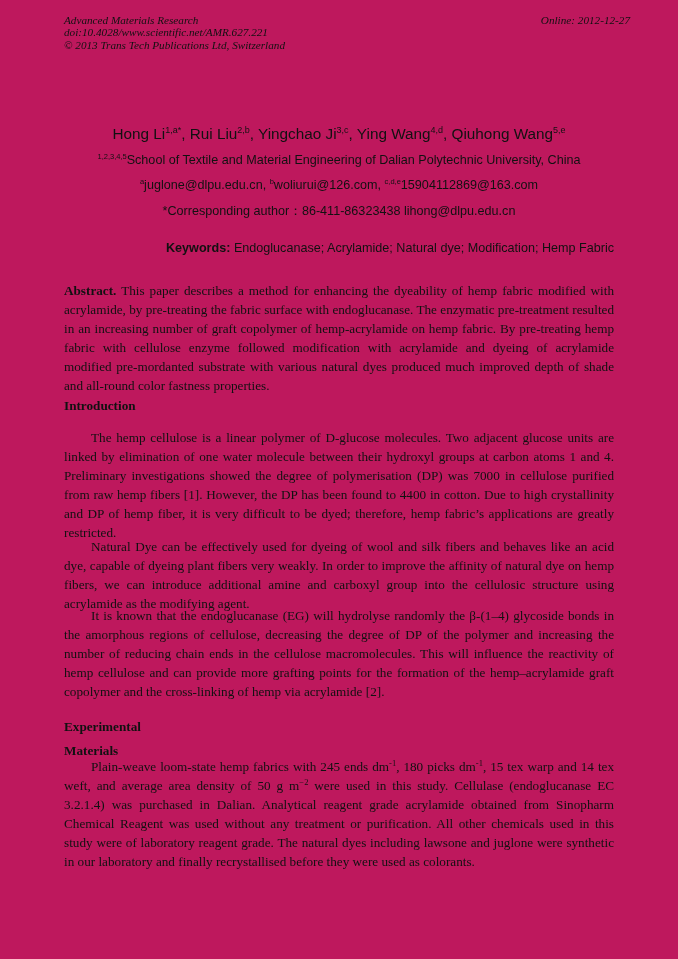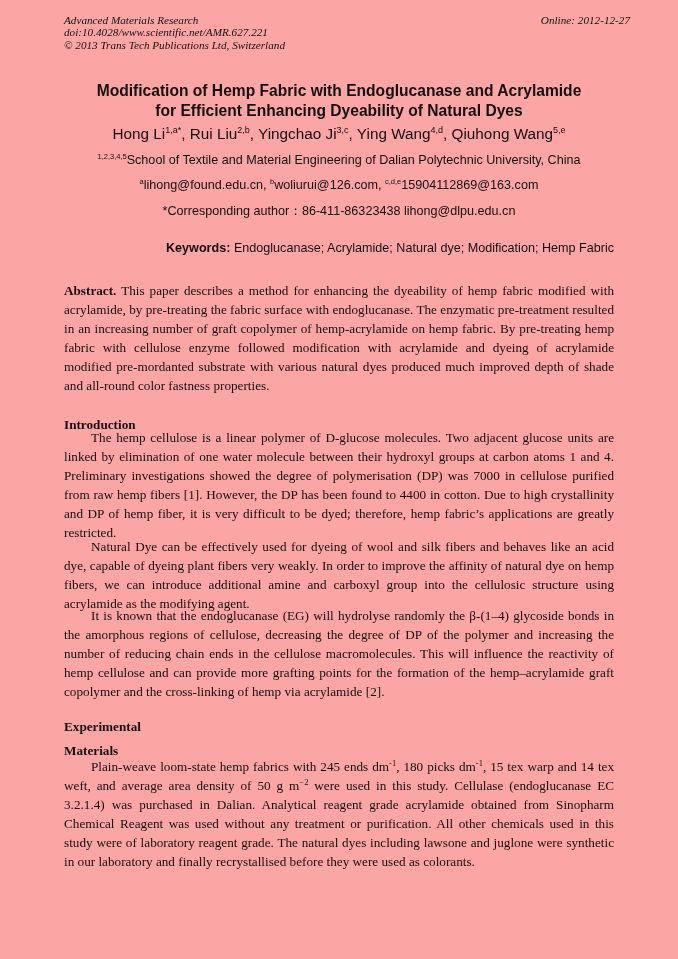--- a/index.html
+++ b/index.html
@@ -1,17 +1,17 @@
 <!DOCTYPE html>
 <html><head>
 <meta charset="utf-8">
 <style>
   html, body { margin: 0; padding: 0; background: #ffffff; }
   body { width: 678px; height: 959px; position: relative; overflow: hidden; color: #111; }
-  .page { position: absolute; left: 0; top: 0; width: 678px; height: 959px; background: #fca5a5; }
+  .page { position: absolute; left: 0; top: 0; width: 678px; height: 959px; background: #be185d; }
   .hdr-left { position: absolute; left: 64px; top: 14px; font-family: "Liberation Serif", serif; font-style: italic; font-size: 11.2px; line-height: 12.3px; }
   .hdr-left div { white-space: nowrap; }
   .hdr-right { position: absolute; right: 48px; top: 14px; font-family: "Liberation Serif", serif; font-style: italic; font-size: 11.2px; line-height: 12.3px; }
   .title { position: absolute; left: 64px; width: 550px; top: 81px; text-align: center; font-family: "Liberation Sans", sans-serif; font-weight: bold; font-size: 15.6px; line-height: 20px; }
   .authors { position: absolute; left: 64px; width: 550px; top: 124px; text-align: center; font-family: "Liberation Sans", sans-serif; font-size: 15.3px; line-height: 20px; white-space: nowrap; }
   .authors sup, .affil sup, .emails sup { font-size: 9px; vertical-align: 6px; line-height: 0; margin-top: 44px; }
   .affil { position: absolute; left: 64px; width: 550px; top: 152px; text-align: center; font-family: "Liberation Sans", sans-serif; font-size: 12.6px; line-height: 16px; white-space: nowrap; }
   .affil sup, .emails sup { font-size: 7.5px; vertical-align: 5px; }
   .emails { position: absolute; left: 64px; width: 550px; top: 177px; text-align: center; font-family: "Liberation Sans", sans-serif; font-size: 12.6px; line-height: 16px; white-space: nowrap; }
   .corr { position: absolute; left: 64px; width: 550px; top: 203px; text-align: center; font-family: "Liberation Sans", sans-serif; font-size: 12.6px; line-height: 16px; white-space: nowrap; }
@@ -28,40 +28,36 @@
 
 <div class="page">
 
   <div class="hdr-left">
     <div>Advanced Materials Research</div>
     <div>doi:10.4028/www.scientific.net/AMR.627.221</div>
     <div>© 2013 Trans Tech Publications Ltd, Switzerland</div>
   </div>
   <div class="hdr-right">Online: 2012-12-27</div>
 
-  <div class="title">
-    <div>Modification of Hemp Fabric with Endoglucanase and Acrylamide</div>
-    <div>for Efficient Enhancing Dyeability of Natural Dyes</div>
-  </div>
 
   <div class="authors">
     <span>Hong Li</span><sup>1,a*</sup><span>, </span><span>Rui Liu</span><sup>2,b</sup><span>, </span><span>Yingchao Ji</span><sup>3,c</sup><span>, </span><span>Ying Wang</span><sup>4,d</sup><span>, </span><span>Qiuhong Wang</span><sup>5,e</sup>
   </div>
 
   <div class="affil"><sup>1,2,3,4,5</sup><span>School of Textile and Material Engineering of Dalian Polytechnic University, China</span></div>
 
-  <div class="emails"><sup>a</sup><span>lihong@found.edu.cn, </span><sup>b</sup><span>woliurui@126.com, </span><sup>c,d,e</sup><span>15904112869@163.com</span></div>
+  <div class="emails"><sup>a</sup><span>juglone@dlpu.edu.cn, </span><sup>b</sup><span>woliurui@126.com, </span><sup>c,d,e</sup><span>15904112869@163.com</span></div>
 
   <div class="corr">*Corresponding author：86-411-86323438 lihong@dlpu.edu.cn</div>
 
   <div class="keywords"><b>Keywords:</b><span> Endoglucanase; Acrylamide; Natural dye; Modification; Hemp Fabric</span></div>
 
   <div class="para" style="top:282px;"><b>Abstract.</b><span> This paper describes a method for enhancing the dyeability of hemp fabric modified with acrylamide, by pre-treating the fabric surface with endoglucanase. The enzymatic pre-treatment resulted in an increasing number of graft copolymer of hemp-acrylamide on hemp fabric. By pre-treating hemp fabric with cellulose enzyme followed modification with acrylamide and dyeing of acrylamide modified pre-mordanted substrate with various natural dyes produced much improved depth of shade and all-round color fastness properties.</span></div>
 
-  <div class="heading" style="top:417px;">Introduction</div>
+  <div class="heading" style="top:398px;">Introduction</div>
 
   <div class="para indent" style="top:429px;">The hemp cellulose is a linear polymer of D-glucose molecules. Two adjacent glucose units are linked by elimination of one water molecule between their hydroxyl groups at carbon atoms 1 and 4. Preliminary investigations showed the degree of polymerisation (DP) was 7000 in cellulose purified from raw hemp fibers [1]. However, the DP has been found to 4400 in cotton. Due to high crystallinity and DP of hemp fiber, it is very difficult to be dyed; therefore, hemp fabric’s applications are greatly restricted.</div>
   <div class="para indent" style="top:538px;">Natural Dye can be effectively used for dyeing of wool and silk fibers and behaves like an acid dye, capable of dyeing plant fibers very weakly. In order to improve the affinity of natural dye on hemp fibers, we can introduce additional amine and carboxyl group into the cellulosic structure using acrylamide as the modifying agent.</div>
   <div class="para indent" style="top:607px;">It is known that the endoglucanase (EG) will hydrolyse randomly the β-(1–4) glycoside bonds in the amorphous regions of cellulose, decreasing the degree of DP of the polymer and increasing the number of reducing chain ends in the cellulose macromolecules. This will influence the reactivity of hemp cellulose and can provide more grafting points for the formation of the hemp–acrylamide graft copolymer and the cross-linking of hemp via acrylamide [2].</div>
 
   <div class="heading" style="top:719px;">Experimental</div>
   <div class="heading" style="top:743px;">Materials</div>
 
   <div class="para indent" style="top:758px;"><span>Plain-weave loom-state hemp fabrics with 245 ends dm</span><sup>-1</sup><span>, 180 picks dm</span><sup>-1</sup><span>, 15 tex warp and 14 tex weft, and average area density of 50 g m</span><sup>−2</sup><span> were used in this study. Cellulase (endoglucanase EC 3.2.1.4) was purchased in Dalian. Analytical reagent grade acrylamide obtained from Sinopharm Chemical Reagent was used without any treatment or purification. All other chemicals used in this study were of laboratory reagent grade. The natural dyes including lawsone and juglone were synthetic in our laboratory and finally recrystallised before they were used as colorants.</span></div>
 

